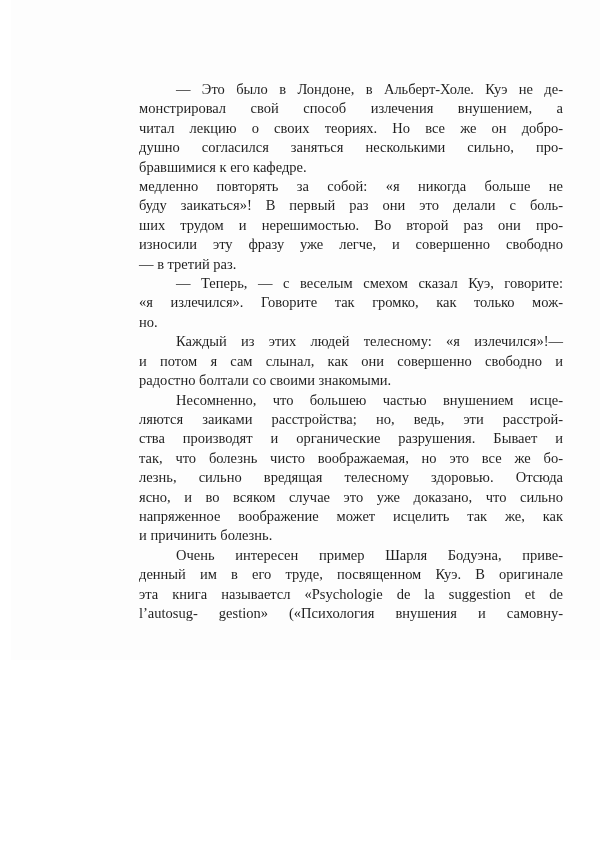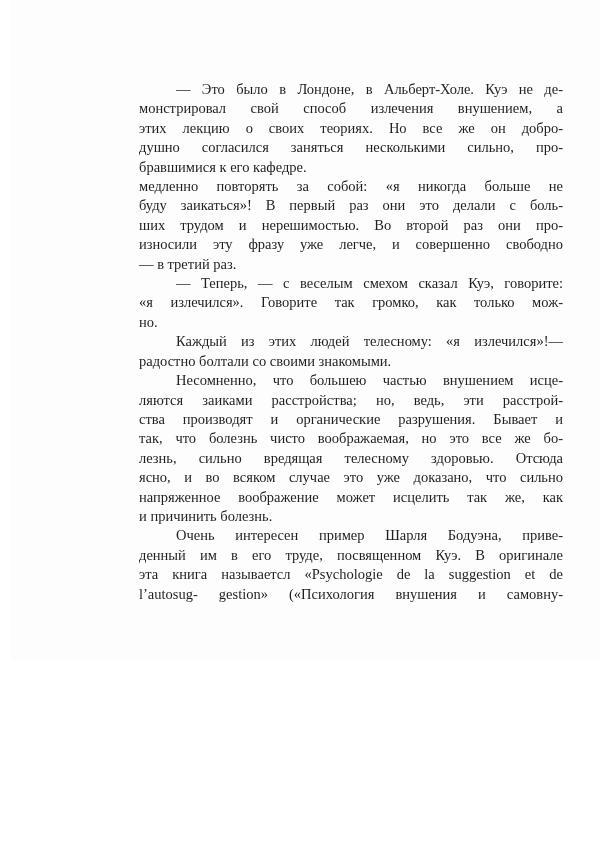--- a/index.html
+++ b/index.html
@@ -53,38 +53,39 @@
   }
 </style>
 </head>
 <body>
 
 <div class="page">
   <div class="text-block">
       <div class="para">
         <div class="line first">— Это было в Лондоне, в Альберт-Холе. Куэ не де-</div>
         <div class="line">монстрировал свой способ излечения внушением, а</div>
-        <div class="line">этих лекцию о своих теориях. Но все же он добро-</div>
+        <div class="line">читал лекцию о своих теориях. Но все же он добро-</div>
         <div class="line">душно согласился заняться несколькими сильно, про-</div>
         <div class="line last">бравшимися к его кафедре.</div>
       </div>
       <div class="para">
         <div class="line">медленно повторять за собой: «я никогда больше не</div>
         <div class="line">буду заикаться»! В первый раз они это делали с боль-</div>
         <div class="line">ших трудом и нерешимостью. Во второй раз они про-</div>
         <div class="line">износили эту фразу уже легче, и совершенно свободно</div>
         <div class="line last">— в третий раз.</div>
       </div>
       <div class="para">
         <div class="line first">— Теперь, — с веселым смехом сказал Куэ, говорите:</div>
         <div class="line">«я излечился». Говорите так громко, как только мож-</div>
         <div class="line last">но.</div>
       </div>
       <div class="para">
         <div class="line first">Каждый из этих людей телесному: «я излечился»!—</div>
+        <div class="line">и потом я сам слынал, как они совершенно свободно и</div>
         <div class="line last">радостно болтали со своими знакомыми.</div>
       </div>
       <div class="para">
         <div class="line first">Несомненно, что большею частью внушением исце-</div>
         <div class="line">ляются заиками расстройства; но, ведь, эти расстрой-</div>
         <div class="line">ства производят и органические разрушения. Бывает и</div>
         <div class="line">так, что болезнь чисто воображаемая, но это все же бо-</div>
         <div class="line">лезнь, сильно вредящая телесному здоровью. Отсюда</div>
         <div class="line">ясно, и во всяком случае это уже доказано, что сильно</div>
         <div class="line">напряженное воображение может исцелить так же, как</div>

